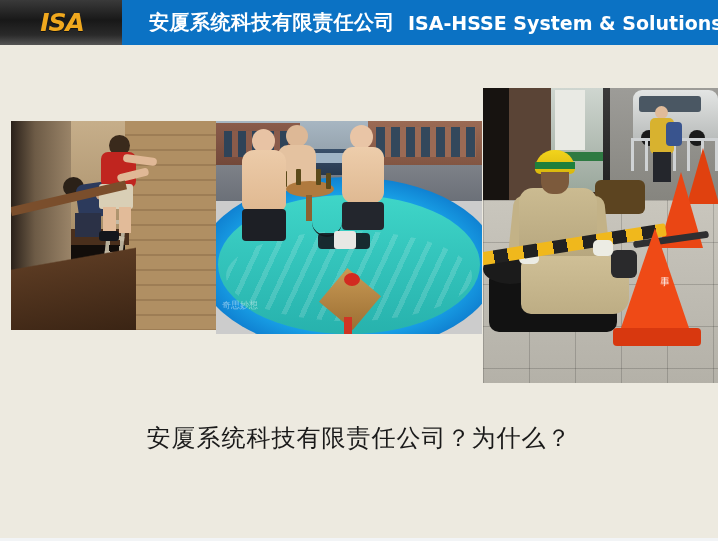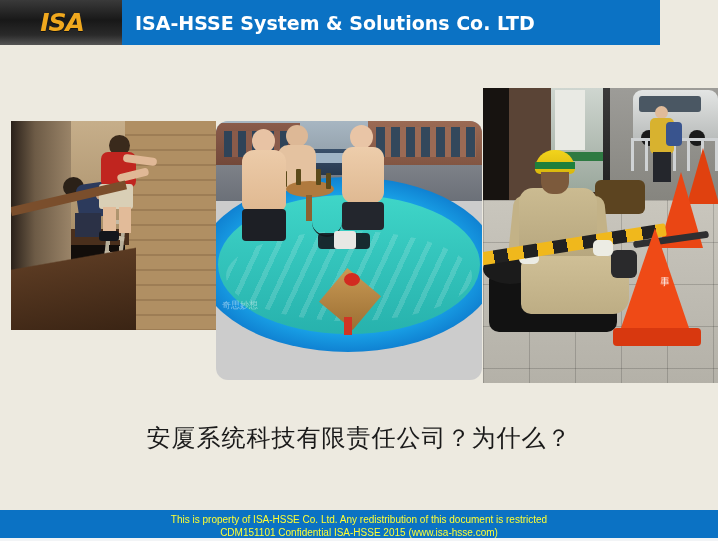--- a/index.html
+++ b/index.html
@@ -18,21 +18,21 @@
     width: 718px;
     height: 541px;
     background: #edeae0;
     overflow: hidden;
   }
 
   
   .header {
     position: absolute;
     left: 0; top: 0;
-    width: 660px; height: 45px;
+    width: 718px; height: 45px;
     background: #0f766e;
     overflow: hidden;
   }
   .header-dark {
     position: absolute;
     left: 0; top: 0;
     width: 122px; height: 45px;
     background: linear-gradient(180deg, #3a3a3a 0%, #181818 45%, #2a2a2a 78%, #555 100%);
   }
   .logo {
@@ -88,21 +88,21 @@
     white-space: nowrap;
   }
 
   
   .photo {
     position: absolute;
     overflow: hidden;
     background: #ccc;
   }
   .photo-1 { left: 11px; top: 121px; width: 205px; height: 209px; }
-  .photo-2 { left: 216px; top: 121px; width: 266px; height: 259px; border-radius: 12px; }
+  .photo-2 { left: 216px; top: 121px; width: 266px; height: 213px; }
   .photo-3 { left: 483px; top: 88px; width: 235px; height: 295px; }
 
   .ph-layer { position: absolute; }
 
   
   .p1-wallL { left: 0; top: 0; width: 60px; height: 209px;
     background: linear-gradient(90deg,#2a211a 0%,#6d5b46 40%,#9a8468 100%); }
   .p1-wallR { left: 112px; top: 0; width: 93px; height: 209px;
     background: repeating-linear-gradient(180deg,#b08f63 0px,#b08f63 13px,#9d7d55 13px,#9d7d55 15px); }
   .p1-wallC { left: 52px; top: 0; width: 62px; height: 118px;
@@ -312,20 +312,21 @@
 </head>
 <body>
 
 <div class="slide">
 
   <div class="header">
     <div class="header-dark">
       <div class="logo">ISA</div>
     </div>
     <div class="header-blue">
+      <span class="hdr-cn">安厦系统科技有限责任公司</span>
       <span class="hdr-en">ISA-HSSE  System &amp; Solutions Co. LTD</span>
     </div>
   </div>
 
 
   <div class="photo photo-1">
     <div class="ph-layer p1-wallR"></div>
     <div class="ph-layer p1-wallC"></div>
     <div class="ph-layer p1-darkdoor"></div>
     <div class="ph-layer p1-lowbg"></div>
@@ -420,19 +421,15 @@
     <div class="ph-layer p3-tube"></div>
     <div class="ph-layer p3-bar"></div>
     <div class="ph-layer p3-glove2"></div>
     <div class="ph-layer p3-cone1"></div>
     <div class="ph-layer p3-cone1base"></div>
     <div class="ph-layer p3-conetext">工事中</div>
   </div>
 
   <div class="question">安厦系统科技有限责任公司？为什么？</div>
 
-  <div class="footer">
-    <span class="footer-line">This is property of ISA-HSSE Co. Ltd. Any redistribution of this document is restricted</span>
-    <span class="footer-line">CDM151101 Confidential  ISA-HSSE 2015  (www.isa-hsse.com)</span>
-  </div>
   <div class="bottom-strip"></div>
 
 </div>
 
 </body></html>

